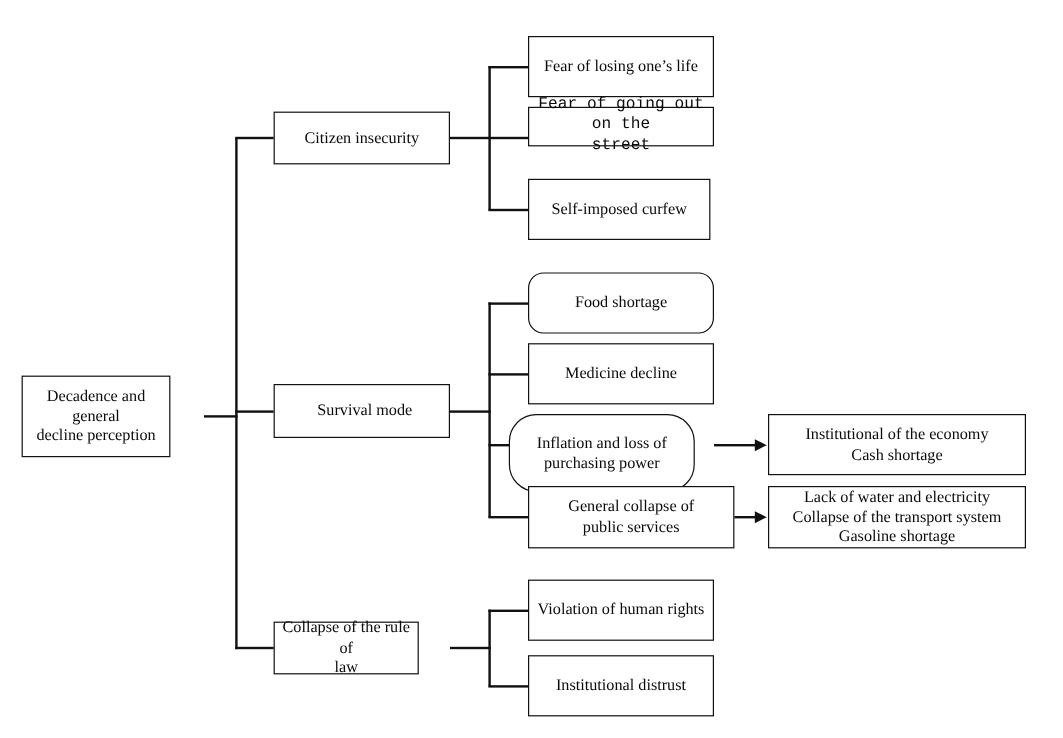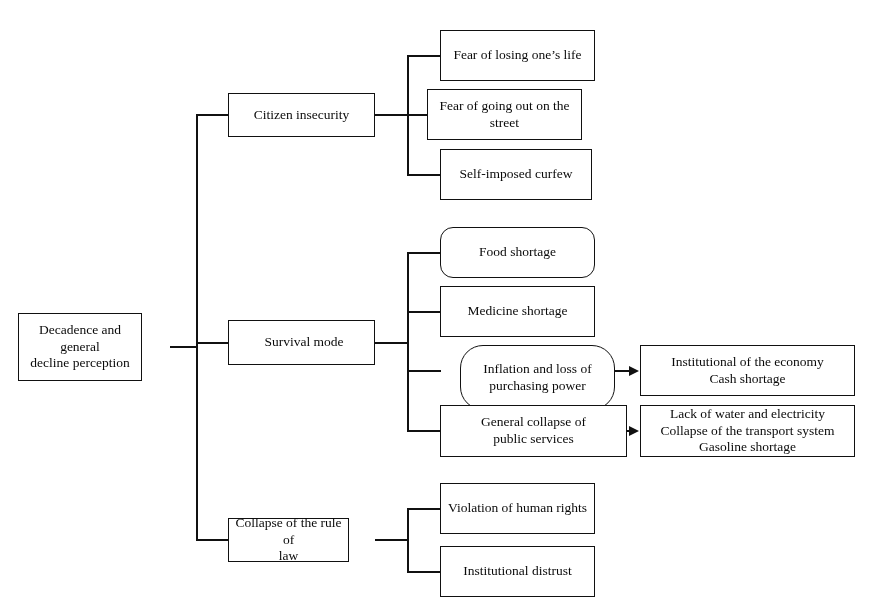--- a/index.html
+++ b/index.html
@@ -77,21 +77,21 @@
   <div class="ln h" style="left:375px; top:114px; width:34px;"></div>
   <div class="ln v" style="left:407px; top:55px; height:120px;"></div>
 
   <div class="ln h" style="left:407px; top:55px; width:34px;"></div>
   <div class="ln h" style="left:407px; top:114px; width:34px;"></div>
   <div class="ln h" style="left:407px; top:174px; width:34px;"></div>
 
   <div class="node" style="left:440px; top:30px; width:155px; height:51px;">
     <span class="lbl">Fear of losing one’s life</span>
   </div>
-  <div class="node" style="left:427px; top:89px; width:155px; height:51px;">
+  <div class="node" style="left:440px; top:89px; width:155px; height:33px;font-family:Liberation Mono, monospace;">
     <span class="lbl">Fear of going out on the
 street</span>
   </div>
   <div class="node" style="left:440px; top:149px; width:152px; height:51px;">
     <span class="lbl">Self-imposed curfew</span>
   </div>
 
   <div class="node" style="left:228px; top:320px; width:147px; height:45px;padding-left:11px;">
     <span class="lbl">Survival mode</span>
   </div>
@@ -101,27 +101,27 @@
 
   <div class="ln h" style="left:407px; top:252px; width:34px;"></div>
   <div class="ln h" style="left:407px; top:311px; width:34px;"></div>
   <div class="ln h" style="left:407px; top:370px; width:34px;"></div>
   <div class="ln h" style="left:407px; top:430px; width:34px;"></div>
 
   <div class="node" style="left:440px; top:227px; width:155px; height:51px;border-radius:13px;">
     <span class="lbl">Food shortage</span>
   </div>
   <div class="node" style="left:440px; top:286px; width:155px; height:51px;">
-    <span class="lbl">Medicine shortage</span>
+    <span class="lbl">Medicine decline</span>
   </div>
-  <div class="node" style="left:460px; top:345px; width:155px; height:65px;border-radius:23px;">
+  <div class="node" style="left:424px; top:345px; width:155px; height:65px;border-radius:23px;">
     <span class="lbl">Inflation and loss of
 purchasing power</span>
   </div>
-  <div class="node" style="left:440px; top:405px; width:187px; height:52px;">
+  <div class="node" style="left:440px; top:405px; width:172px; height:52px;">
     <span class="lbl">General collapse of
 public services</span>
   </div>
 
   <div class="ln h" style="left:595px; top:370px; width:35px;"></div>
   <div class="arrow" style="left:629px; top:365.5px;"></div>
 
   <div class="ln h" style="left:595px; top:430px; width:35px;"></div>
   <div class="arrow" style="left:629px; top:425.5px;"></div>
 

